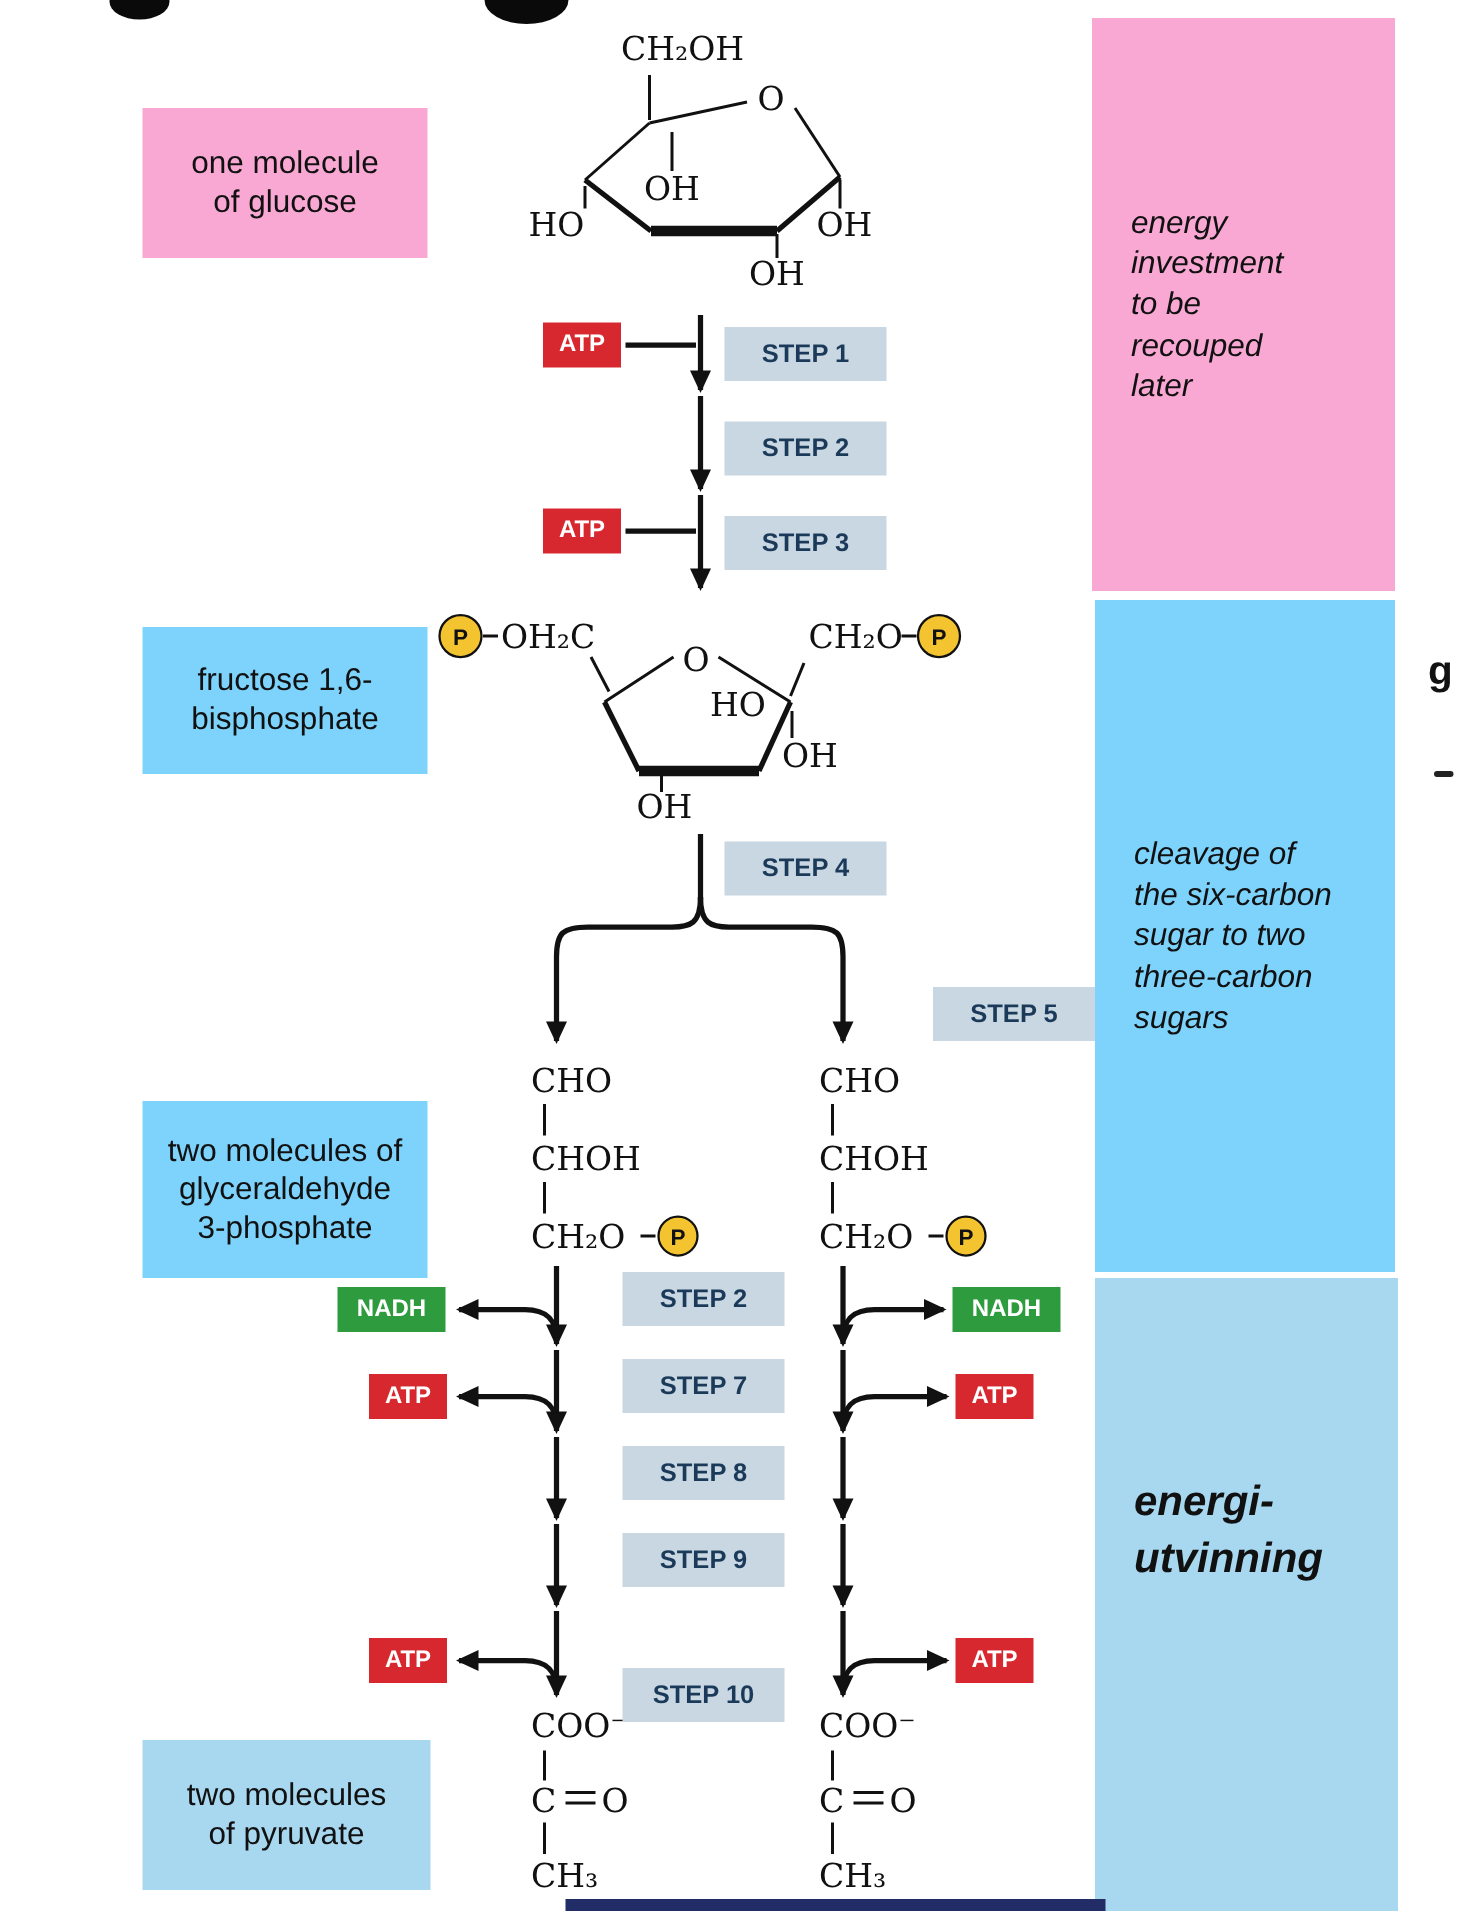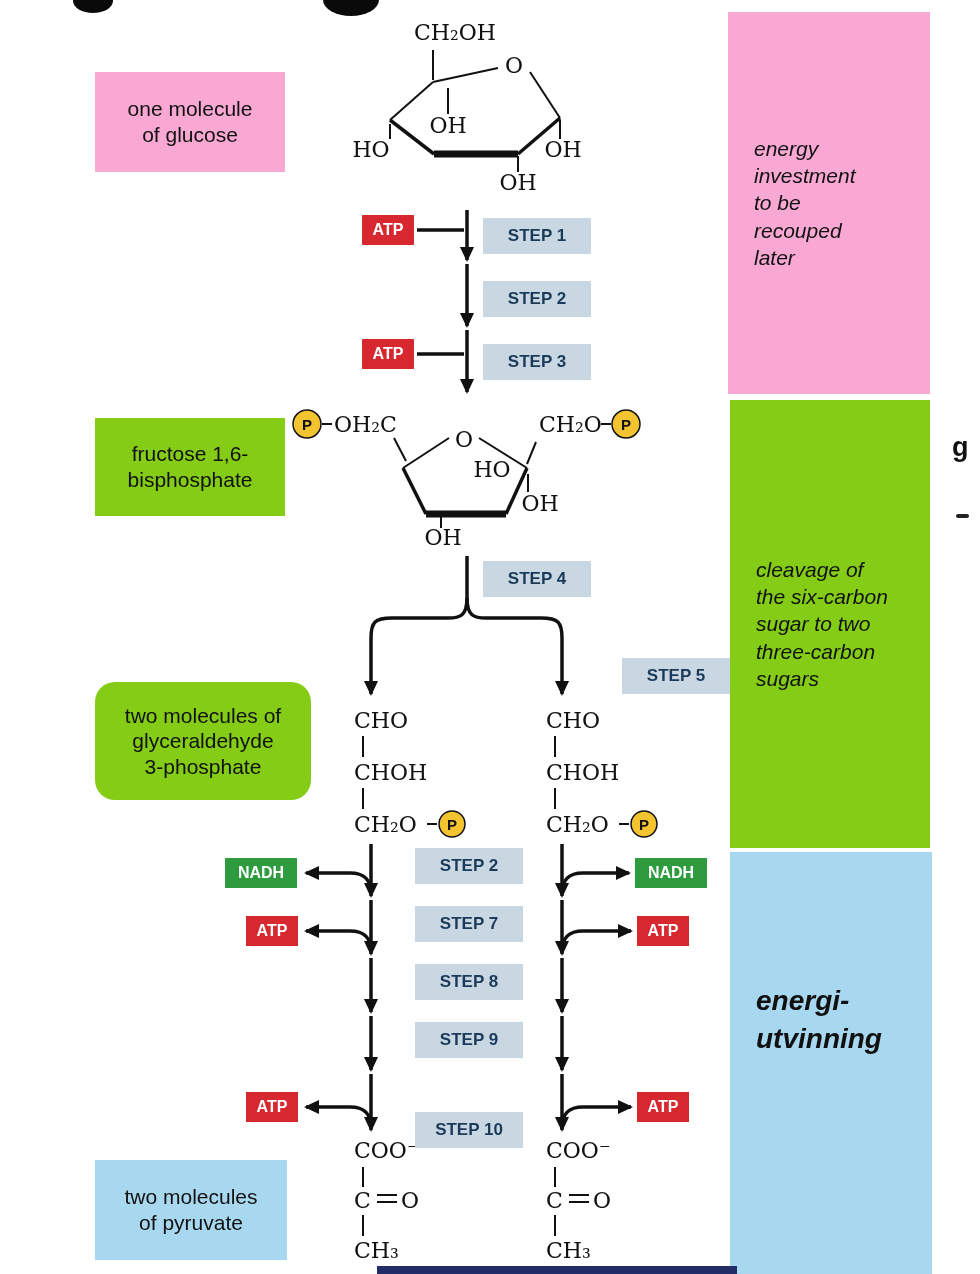--- a/index.html
+++ b/index.html
@@ -10,21 +10,21 @@
   .plabel{font-family:"Liberation Sans",sans-serif;font-weight:bold;font-size:15px;fill:#111;}
   .bond{stroke:#111;stroke-width:2;fill:none;}
   .edge{stroke:#111;fill:none;}
   .flow{stroke:#111;stroke-width:3.5;fill:none;}
   .pre{white-space:pre-line;}
   .label-box{position:absolute;display:flex;align-items:center;justify-content:center;
              text-align:center;font-size:21px;line-height:1.22;}
   .note{position:absolute;display:flex;flex-direction:column;justify-content:center;
         font-size:21px;line-height:1.3;padding-left:26px;box-sizing:border-box;font-style:italic;}
   .bg-yellow{background:#f9a8d4;}
-  .bg-orange{background:#84cc16;}
+  .bg-orange{background:#7dd3fc;}
   .bg-blue{background:#A8D8F0;}
   .step{position:absolute;width:108px;height:36px;background:#C8D7E1;color:#1B3A5A;
         font-weight:bold;font-size:17px;display:flex;align-items:center;justify-content:center;}
   .atp{position:absolute;width:52px;height:30px;background:#D7282F;color:#fff;font-weight:bold;
        font-size:16px;display:flex;align-items:center;justify-content:center;}
   .nadh{position:absolute;width:72px;height:30px;background:#2E9C3E;color:#fff;font-weight:bold;
         font-size:16px;display:flex;align-items:center;justify-content:center;}
   .payoff{font-size:28px;font-weight:bold;justify-content:flex-start;padding-top:130px;line-height:1.35;}
   .footer-bar{position:absolute;left:377px;top:1266px;width:360px;height:8px;background:#222C66;}
   .edge-g{position:absolute;left:952px;top:432px;font-weight:bold;font-size:27px;}
@@ -195,21 +195,21 @@
   </div>
 
   <div class="label-box bg-yellow" style="left:95px;top:72px;width:190px;height:100px;">
     <span class="pre">one molecule
 of glucose</span>
   </div>
   <div class="label-box bg-orange" style="left:95px;top:418px;width:190px;height:98px;">
     <span class="pre">fructose 1,6-
 bisphosphate</span>
   </div>
-  <div class="label-box bg-orange" style="left:95px;top:682px;width:216px;height:118px;border-radius:20px;">
+  <div class="label-box bg-orange" style="left:95px;top:734px;width:190px;height:118px;">
     <span class="pre">two molecules of
 glyceraldehyde
 3-phosphate</span>
   </div>
   <div class="label-box bg-blue" style="left:95px;top:1160px;width:192px;height:100px;">
     <span class="pre">two molecules
 of pyruvate</span>
   </div>
 
   <div class="step" style="left:483px;top:218px;">STEP 1</div>

